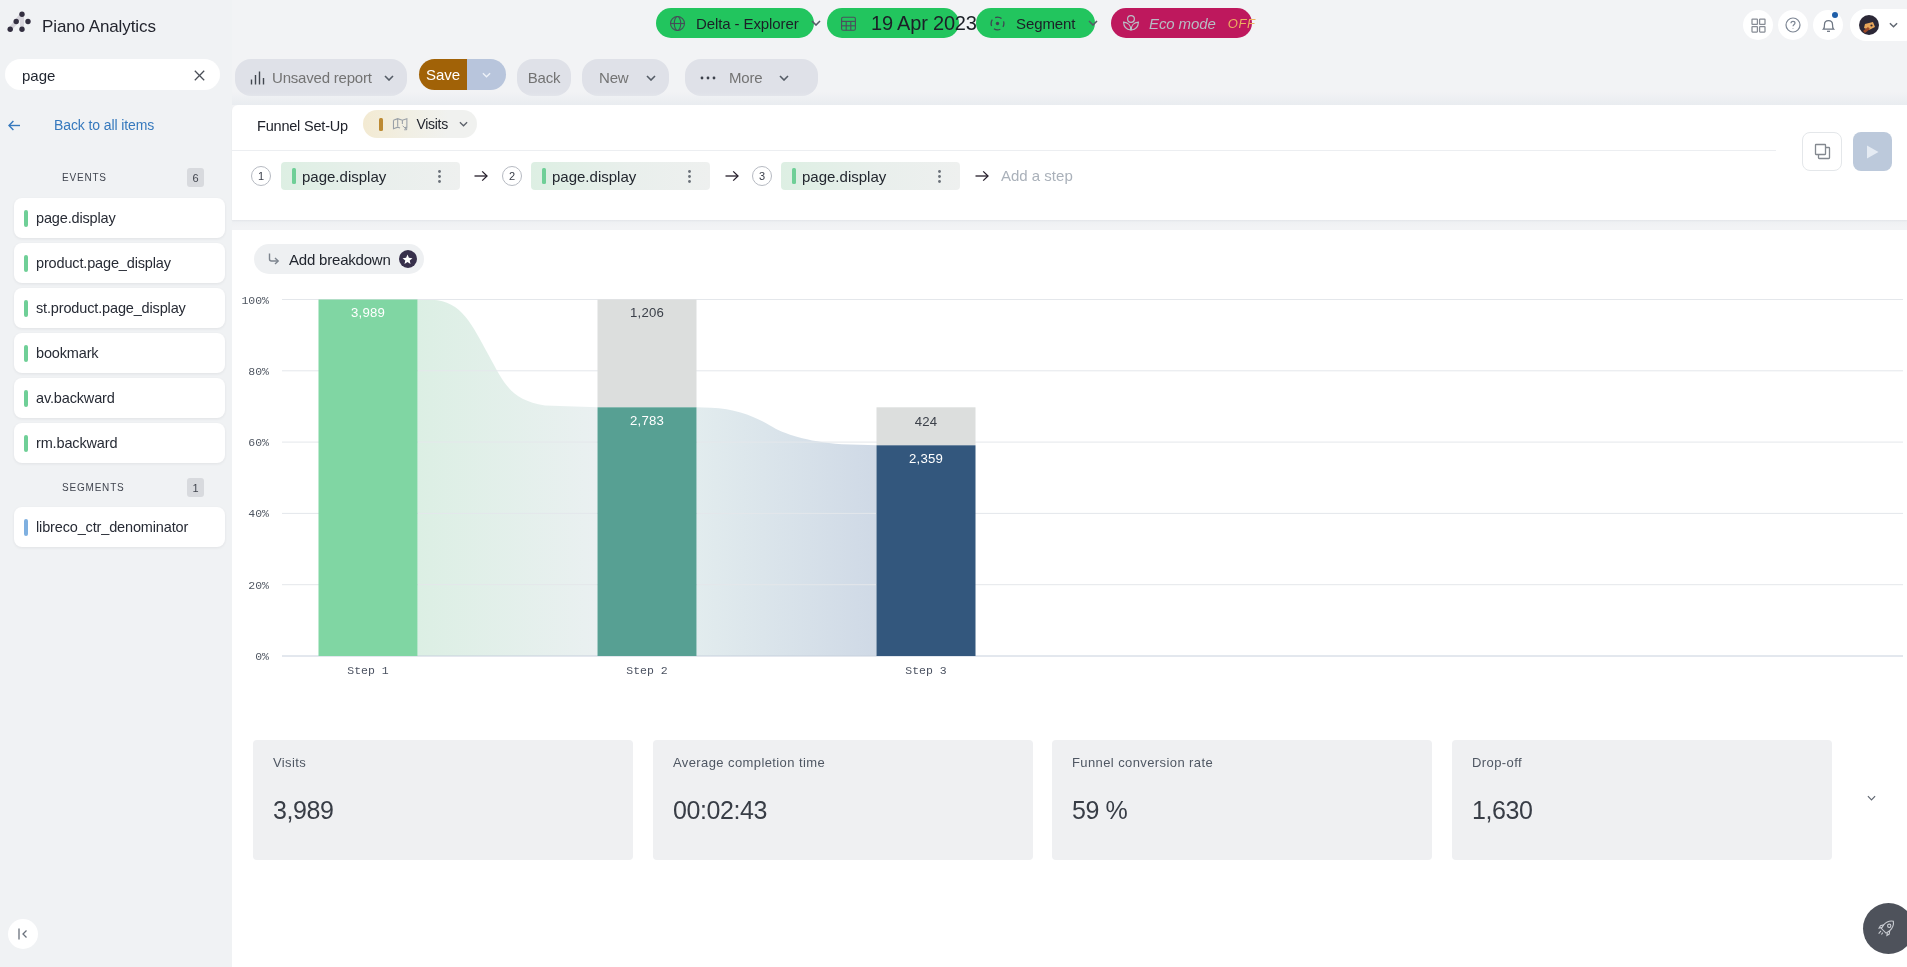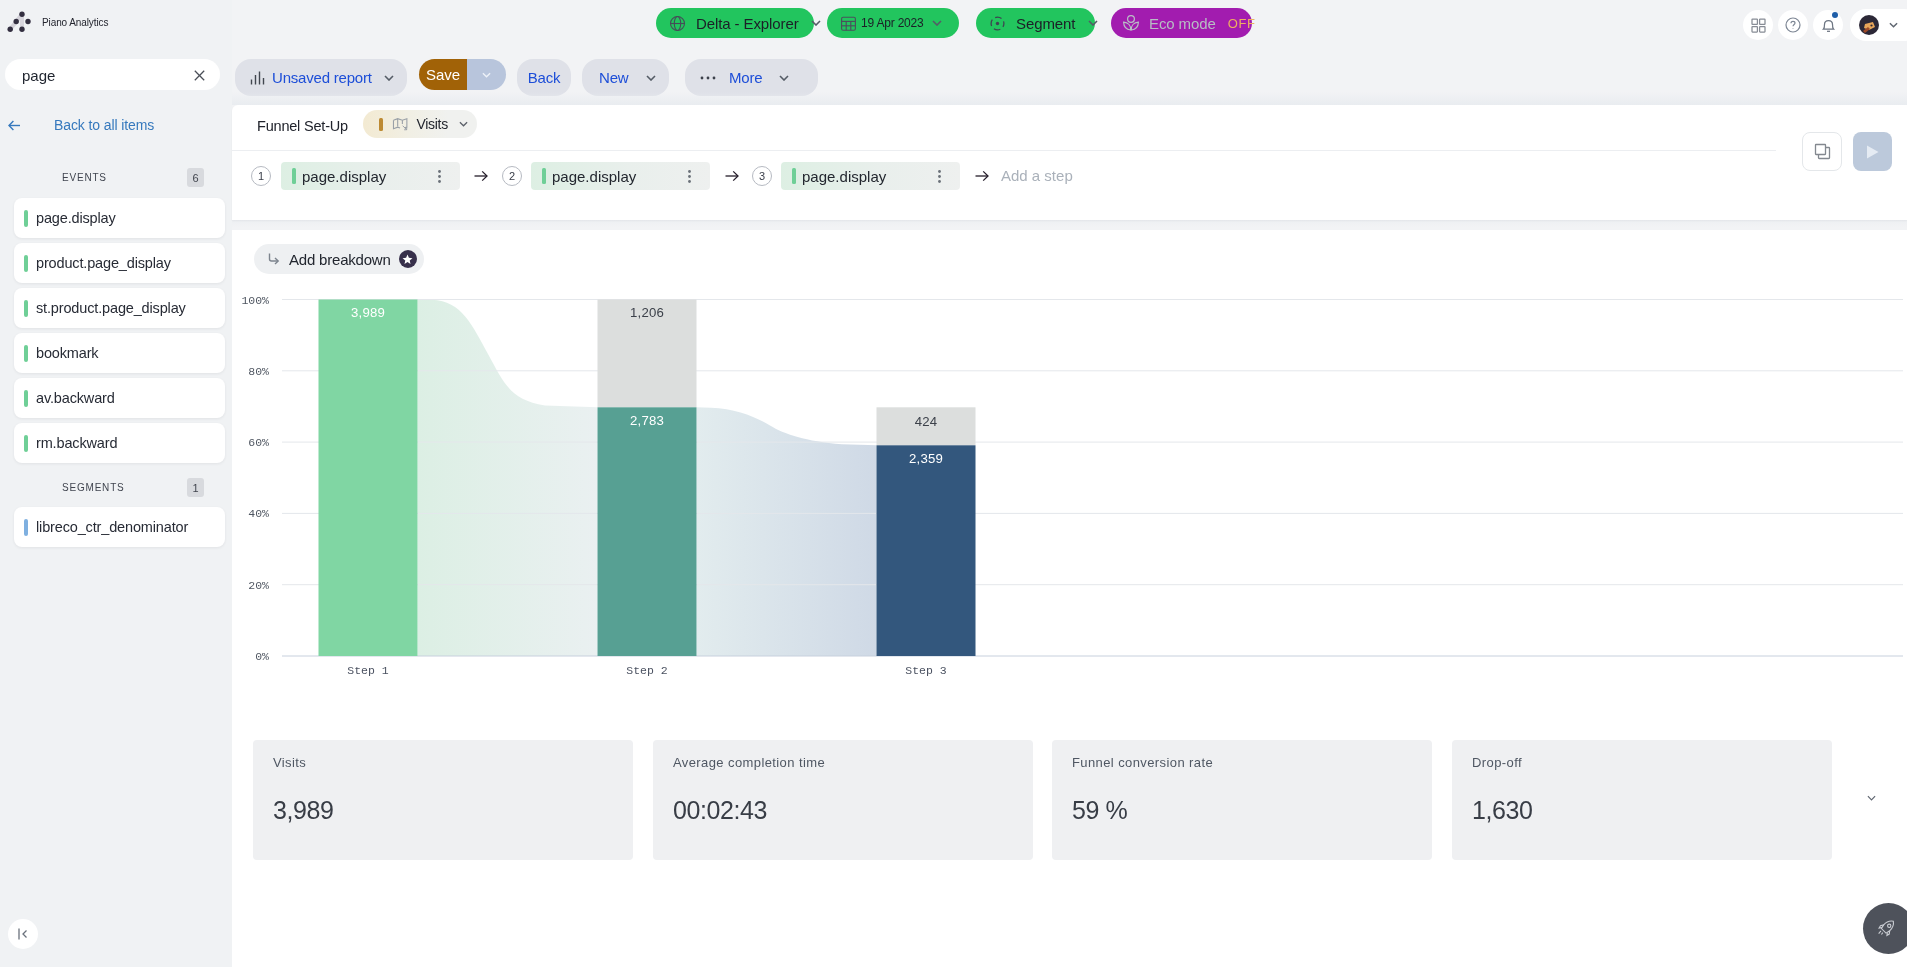--- a/index.html
+++ b/index.html
@@ -3,33 +3,33 @@
 <meta charset="utf-8">
 <style>
   * { margin:0; padding:0; box-sizing:border-box; }
   html,body { width:1907px; height:967px; overflow:hidden; }
   body { font-family:"Liberation Sans", sans-serif; background:#f2f3f5; position:relative; color:#23262e; }
   .abs { position:absolute; }
   .pill { position:absolute; display:flex; align-items:center; border-radius:16px; white-space:nowrap; }
   .pill svg, .gpill svg { flex:none; }
   
   #logo { left:7px; top:10px; }
-  #brand { left:42px; top:17px; font-size:10px; color:#23252e; letter-spacing:-0.1px; }
+  #brand { left:42px; top:17px; font-size:17px; color:#23252e; letter-spacing:-0.1px; }
   .toppill { background:#22c55e; height:30px; top:8px; font-size:15px; color:#1c1f27; letter-spacing:-0.1px; }
   
   #sidebar { left:0; top:0; width:232px; height:967px; background:#f0f2f4; }
   #search { left:5px; top:59px; width:215px; height:31px; background:#fff; border-radius:16px; }
   #backlink { left:8px; top:117px; color:#3679bd; font-size:14px; letter-spacing:-0.1px; display:flex; align-items:center;gap:26px; }
   .sideheader { font-size:10px; letter-spacing:0.8px; color:#40454f;padding-left:48px; }
   .sidebadge { position:absolute; width:17px; height:19px; background:#d8dade; border-radius:3px; font-size:11px; color:#41454e; display:flex; align-items:center; justify-content:center; }
   .sidecard { position:absolute; left:14px; width:211px; height:40px; background:#fff; border-radius:8px; box-shadow:0 1px 3px rgba(25,30,45,0.07); display:flex; align-items:center; font-size:14.5px; letter-spacing:-0.15px; color:#272b35; }
   .sidecard .tick { width:4px; height:17px; border-radius:2px; background:#6fcf97; margin-left:9.5px; margin-right:8.5px; }
   .sidecard.seg .tick { background:#7fb0e0; }
   
-  .gpill { position:absolute; top:59px; height:37px; background:#dfe1e8; border-radius:16px; display:flex; align-items:center; font-size:15px; letter-spacing:-0.2px; color:#1d4ed8; }
+  .gpill { position:absolute; top:59px; height:37px; background:#dfe1e8; border-radius:16px; display:flex; align-items:center; font-size:15px; letter-spacing:-0.2px; color:#737373; }
   
   #panel1 { left:232px; top:105px; width:1675px; height:115px; background:#fff; border-radius:6px 0 0 0; box-shadow:0 1px 2px rgba(30,40,60,0.05); }
   #panel2 { left:232px; top:230px; width:1675px; height:737px; background:#fff; }
   #divider1 { left:232px; top:150px; width:1544px; height:1px; background:#eceef1; }
   
   .stepnum { position:absolute; top:166px; width:20px; height:20px; border:1.2px solid #b6bac2; border-radius:50%; font-size:11px; color:#383d48; display:flex; align-items:center; justify-content:center; background:#fff; }
   .stepbox { position:absolute; top:162px; width:179px; height:28px; border-radius:4px; background:linear-gradient(90deg,#ddefe3 0%, #e9efec 55%, #eef0ef 100%); display:flex; align-items:center; font-size:15px; color:#23272f; }
   .stepbox .tick { width:4px; height:16px; border-radius:1.5px; background:#6fcf97; margin-left:11px; margin-right:6px; }
   
   .kcard { position:absolute; top:740px; width:380px; height:120px; background:#eff0f2; border-radius:4px; }
@@ -64,38 +64,38 @@
   </div>
 
   <div class="pill toppill" style="left:827px; width:132px;">
     <svg width="17" height="17" viewBox="0 0 17 17" style="margin-left:13px; flex:none;" fill="none" stroke="#4a515c" stroke-width="1.15">
       <rect x="1.6" y="2.2" width="13.8" height="13" rx="1.5"></rect>
       <line x1="1.6" y1="6.4" x2="15.4" y2="6.4"></line>
       <line x1="6.2" y1="6.4" x2="6.2" y2="15.2"></line>
       <line x1="10.8" y1="6.4" x2="10.8" y2="15.2"></line>
       <line x1="1.6" y1="10.8" x2="15.4" y2="10.8"></line>
     </svg>
-    <span style="margin-left:4px; font-size:12px; letter-spacing:-0.2px;">19 Apr 2023</span>
+    <span style="margin-left:14px; font-size:20px; letter-spacing:-0.2px;">19 Apr 2023</span>
     <svg width="10" height="6" viewBox="0 0 10 6" style="margin-left:8px" fill="none" stroke="#555c66" stroke-width="1.6">
       <polyline points="1,1 5,5 9,1"></polyline>
     </svg>
   </div>
 
   <div class="pill toppill" style="left:976px; width:119px;">
     <svg width="17" height="17" viewBox="0 0 17 17" style="margin-left:13px" fill="none" stroke="#3e4551" stroke-width="1.3">
       <circle cx="8.5" cy="8.5" r="6.4" stroke-dasharray="6.7 3.35" stroke-dashoffset="3.2"></circle>
       <circle cx="8.5" cy="8.5" r="1.7" fill="#3e4551" stroke="none"></circle>
     </svg>
     <span style="margin-left:10px">Segment</span>
     <svg width="10" height="6" viewBox="0 0 10 6" style="margin-left:13px" fill="none" stroke="#555c66" stroke-width="1.6">
       <polyline points="1,1 5,5 9,1"></polyline>
     </svg>
   </div>
 
-  <div class="pill toppill" style="left:1111px; width:141px; background:#a21caf;">
+  <div class="pill toppill" style="left:1111px; width:141px; background:#be185d;font-style:italic;">
     <svg width="18" height="18" viewBox="0 0 18 18" style="margin-left:11px; flex:none;" fill="none" stroke="#b9bfc6" stroke-width="1.2">
       <circle cx="9" cy="5" r="3.4"></circle>
       <path d="M8.7 16 C4.6 15.5 1.8 12.6 1.6 8.2 C6.2 8.6 9 11.7 8.7 16 Z"></path>
       <path d="M9.3 16 C13.4 15.5 16.2 12.6 16.4 8.2 C11.8 8.6 9 11.7 9.3 16 Z"></path>
     </svg>
     <span style="margin-left:9px; color:#b7bdc4;">Eco mode</span>
     <span style="margin-left:12px; color:#ecb060; font-size:13px; letter-spacing:0.6px;">OFF</span>
   </div>
 
   <div class="abs" style="left:1743px; top:10px; width:30px; height:30px; background:#fff; border-radius:50%; display:flex;align-items:center;justify-content:center;">

